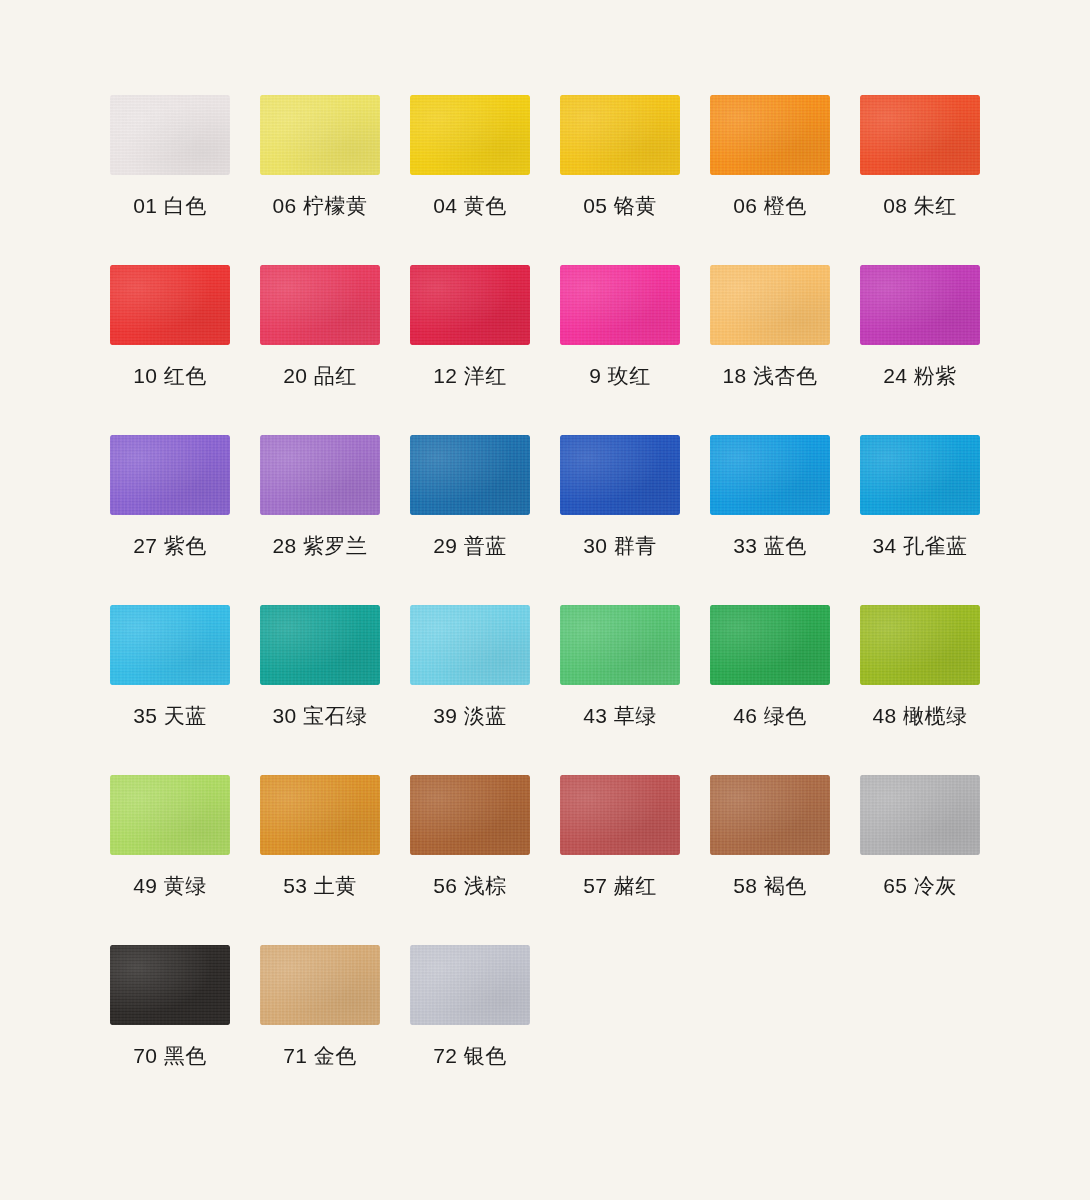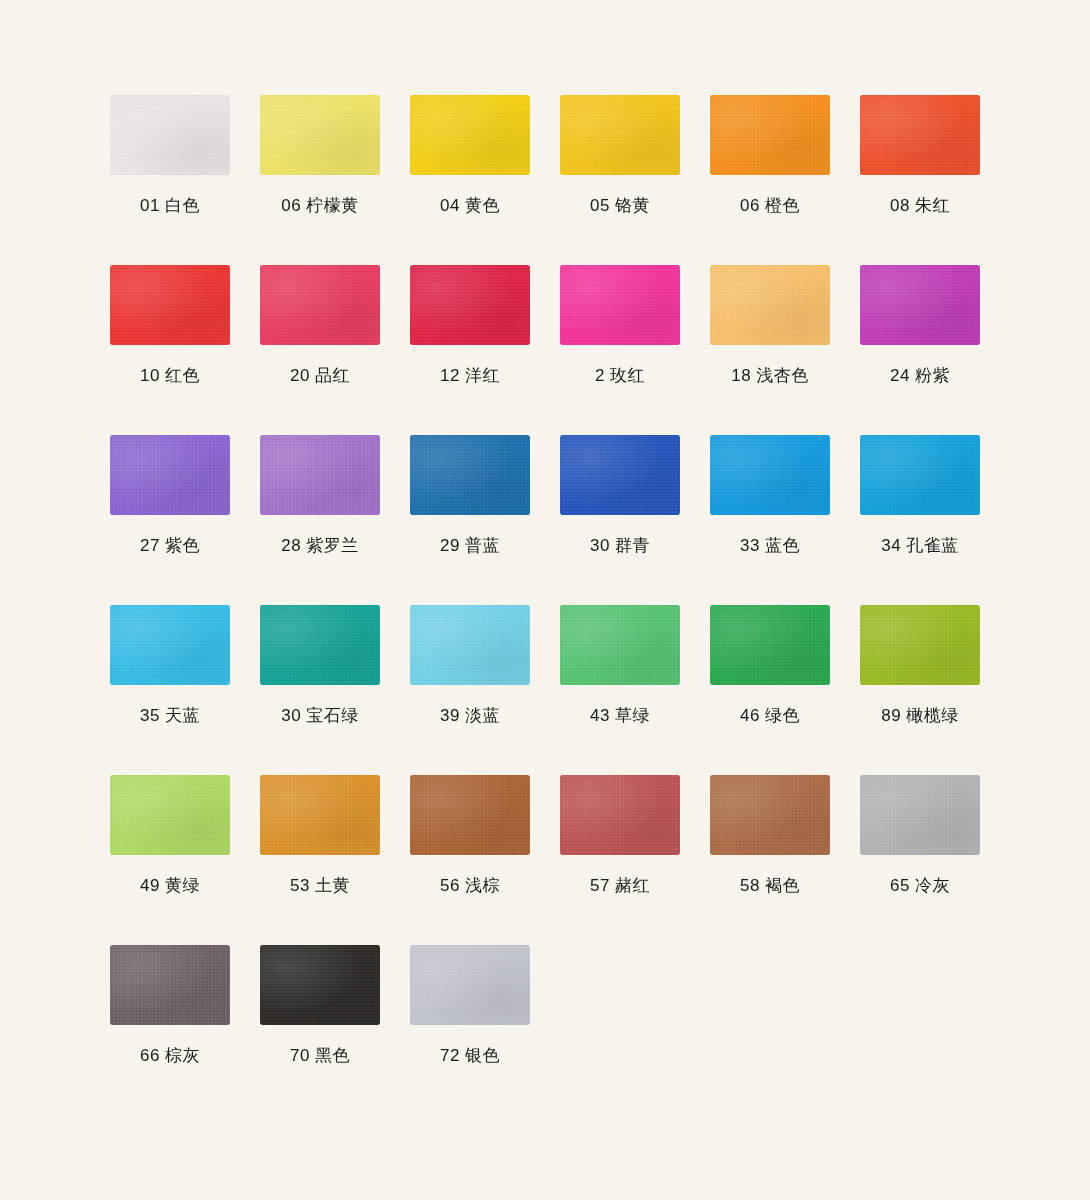--- a/index.html
+++ b/index.html
@@ -82,21 +82,21 @@
     mask-image:
       radial-gradient(105% 112% at 50% 50%, #000 86%, rgba(0,0,0,0.72) 95%, rgba(0,0,0,0.18) 100%);
   }
   .swatch-label {
     position: absolute;
     left: 0;
     top: 98px;
     width: 120px;
     text-align: center;
     white-space: nowrap;
-    font-size: 17px;
+    font-size: 21px;
     line-height: 26px;
     color: #1b1b1b;
     letter-spacing: 0.5px;
   }
 </style>
 </head>
 <body style="background: rgb(247, 244, 238);">
 
 <div id="swatch-board">
   <div class="swatch-grid">
@@ -131,21 +131,21 @@
       <div class="swatch-cell">
         <div class="swatch-chip" style="background: rgb(233, 59, 94);"></div>
         <div class="swatch-label">20 品红</div>
       </div>
       <div class="swatch-cell">
         <div class="swatch-chip" style="background: rgb(224, 34, 70);"></div>
         <div class="swatch-label">12 洋红</div>
       </div>
       <div class="swatch-cell">
         <div class="swatch-chip" style="background: rgb(245, 50, 155);"></div>
-        <div class="swatch-label">2 玫红</div>
+        <div class="swatch-label">9 玫红</div>
       </div>
       <div class="swatch-cell">
         <div class="swatch-chip" style="background: rgb(250, 192, 105);"></div>
         <div class="swatch-label">18 浅杏色</div>
       </div>
       <div class="swatch-cell">
         <div class="swatch-chip" style="background: rgb(193, 59, 183);"></div>
         <div class="swatch-label">24 粉紫</div>
       </div>
       <div class="swatch-cell">
@@ -187,21 +187,21 @@
       <div class="swatch-cell">
         <div class="swatch-chip" style="background: rgb(85, 196, 114);"></div>
         <div class="swatch-label">43 草绿</div>
       </div>
       <div class="swatch-cell">
         <div class="swatch-chip" style="background: rgb(42, 168, 79);"></div>
         <div class="swatch-label">46 绿色</div>
       </div>
       <div class="swatch-cell">
         <div class="swatch-chip" style="background: rgb(154, 186, 34);"></div>
-        <div class="swatch-label">89 橄榄绿</div>
+        <div class="swatch-label">48 橄榄绿</div>
       </div>
       <div class="swatch-cell">
         <div class="swatch-chip" style="background: rgb(174, 219, 98);"></div>
         <div class="swatch-label">49 黄绿</div>
       </div>
       <div class="swatch-cell">
         <div class="swatch-chip" style="background: rgb(220, 145, 41);"></div>
         <div class="swatch-label">53 土黄</div>
       </div>
       <div class="swatch-cell">
@@ -214,25 +214,25 @@
       </div>
       <div class="swatch-cell">
         <div class="swatch-chip" style="background: rgb(171, 106, 69);"></div>
         <div class="swatch-label">58 褐色</div>
       </div>
       <div class="swatch-cell">
         <div class="swatch-chip" style="background: rgb(179, 179, 181);"></div>
         <div class="swatch-label">65 冷灰</div>
       </div>
       <div class="swatch-cell">
-        <div class="swatch-chip" style="background: rgb(110, 96, 103);"></div>
-        <div class="swatch-label">66 棕灰</div>
-      </div>
-      <div class="swatch-cell">
         <div class="swatch-chip" style="background: rgb(43, 40, 38);"></div>
         <div class="swatch-label">70 黑色</div>
+      </div>
+      <div class="swatch-cell">
+        <div class="swatch-chip" style="background: rgb(215, 171, 118);"></div>
+        <div class="swatch-label">71 金色</div>
       </div>
       <div class="swatch-cell">
         <div class="swatch-chip" style="background: rgb(195, 197, 207);"></div>
         <div class="swatch-label">72 银色</div>
       </div>
     </div>
 </div>
 
 </body></html>

